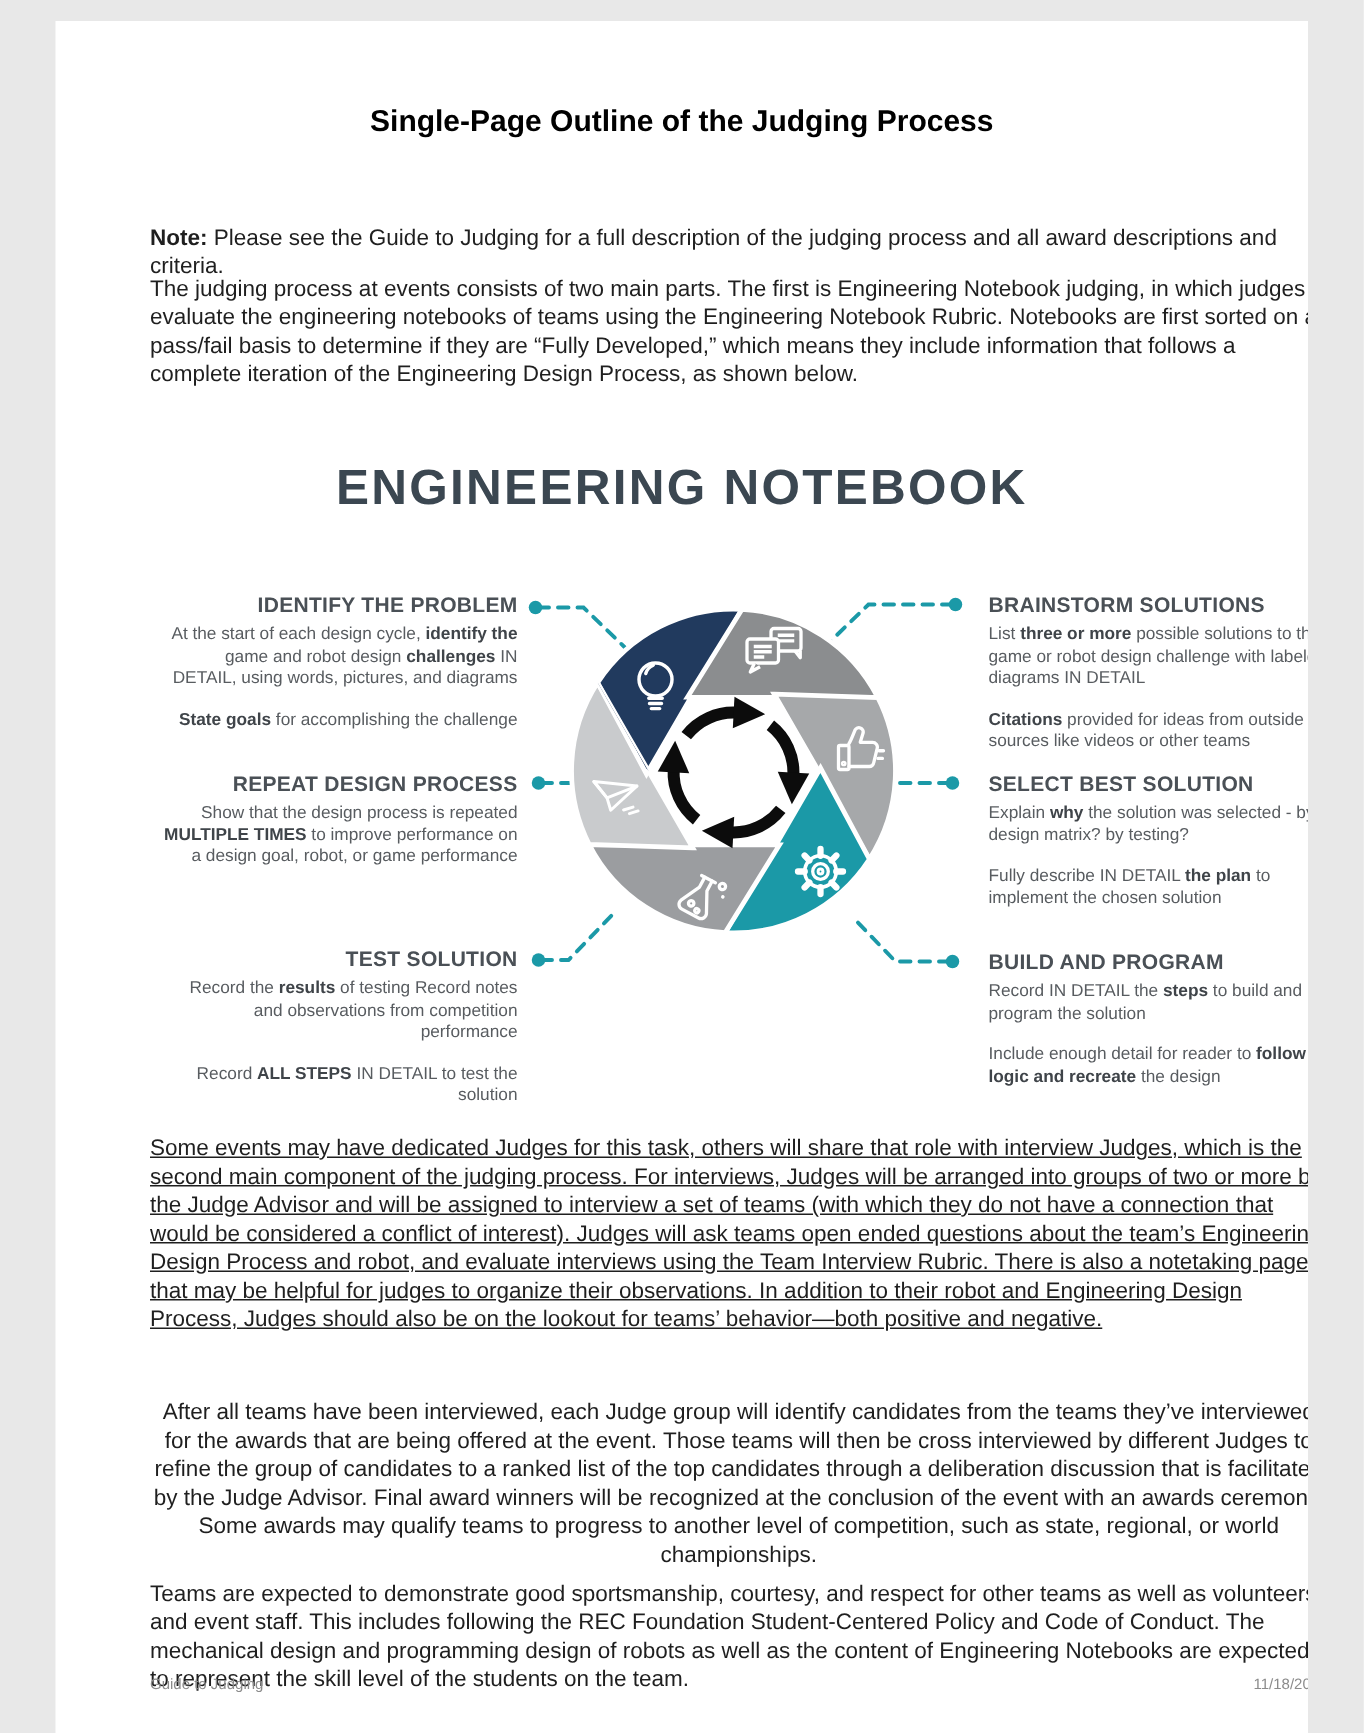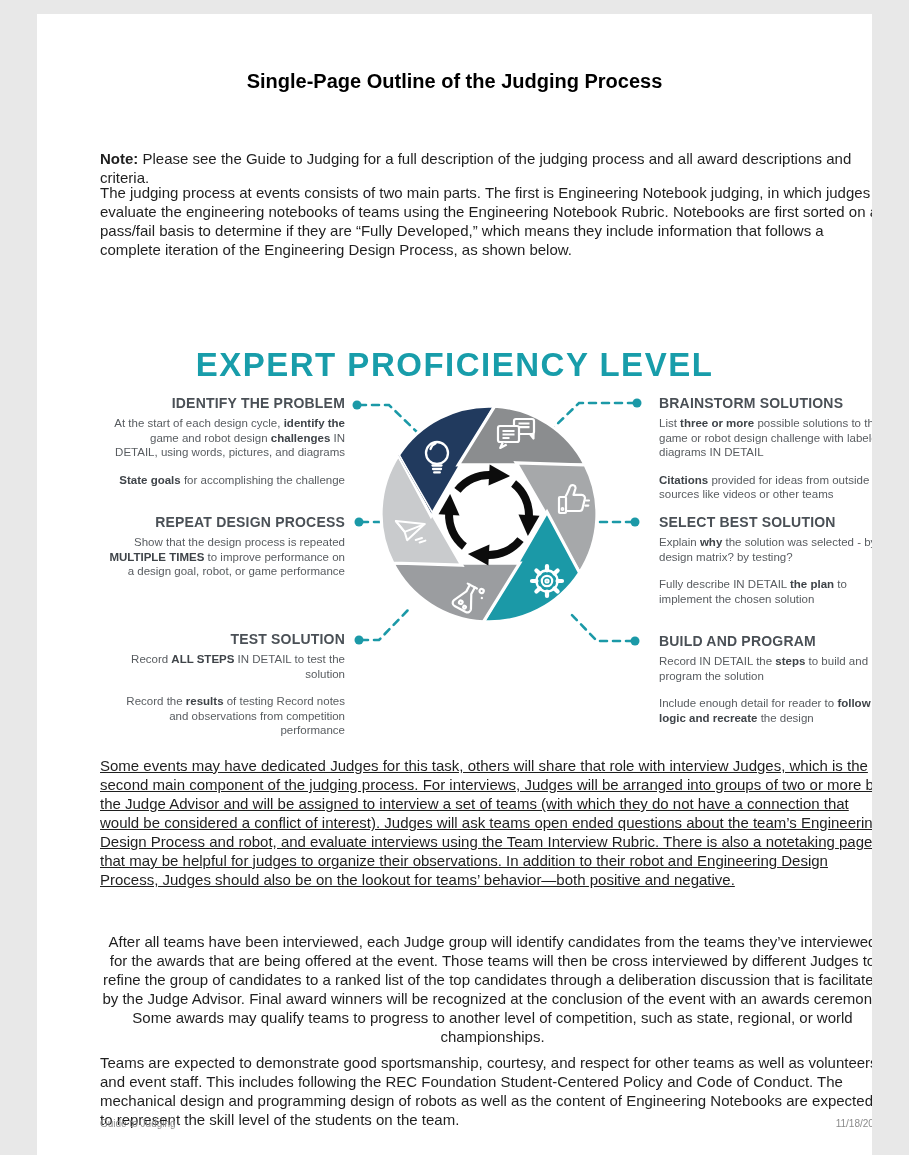--- a/index.html
+++ b/index.html
@@ -55,21 +55,21 @@
 </head>
 <body>
 
 <div class="page">
 
   <div class="doc-title">Single-Page Outline of the Judging Process</div>
 
   <p class="para" id="para-note"><b>Note:</b><span> Please see the Guide to Judging for a full description of the judging process and all award descriptions and criteria.</span></p>
   <p class="para" id="para-intro">The judging process at events consists of two main parts. The first is Engineering Notebook judging, in which judges evaluate the engineering notebooks of teams using the Engineering Notebook Rubric. Notebooks are first sorted on a pass/fail basis to determine if they are “Fully Developed,” which means they include information that follows a complete iteration of the Engineering Design Process, as shown below.</p>
 
-  <div class="ig-title" id="ig-title-2">EXPERT PROFICIENCY LEVEL</div>
+  <div class="ig-title" id="ig-title-1">ENGINEERING NOTEBOOK</div>
 
   <svg class="diagram-svg" width="909" height="350" viewBox="0 370 909 350">
     <defs>
       <clipPath id="clip-blade5">
         <path d="M 424.8 551.2 L 355.8 549.0 A 108 108 0 0 1 361.4 441.2 Z"></path>
       </clipPath>
       <g id="cycle-arrow">
         <path d="M -31.5 -24.6 A 40 40 0 0 1 2.1 -39.9" fill="none" stroke="#0c0c0c" stroke-width="8"></path>
         <path d="M 21.1 -38.9 L 0.65 -50.5 L -0.45 -29.5 Z" fill="#0c0c0c"></path>
       </g>
@@ -157,22 +157,22 @@
     <h3>REPEAT DESIGN PROCESS</h3>
     <p><span>Show that the design process is repeated </span><b>MULTIPLE TIMES</b><span> to improve performance on a design goal, robot, or game performance</span></p>
   </div>
   <div class="ig-item ig-left" id="item-identify">
     <h3>IDENTIFY THE PROBLEM</h3>
     <p><span>At the start of each design cycle, </span><b>identify the</b><span> game and robot design </span><b>challenges</b><span> IN DETAIL, using words, pictures, and diagrams</span></p>
     <p><b>State goals</b><span> for accomplishing the challenge</span></p>
   </div>
   <div class="ig-item ig-left" id="item-test">
     <h3>TEST SOLUTION</h3>
+    <p><span>Record the </span><b>results</b><span> of testing Record notes and observations from competition performance</span></p>
     <p><span>Record </span><b>ALL STEPS</b><span> IN DETAIL to test the solution</span></p>
-    <p><span>Record the </span><b>results</b><span> of testing Record notes and observations from competition performance</span></p>
   </div>
 
   <div class="ig-item ig-right" id="item-brainstorm">
     <h3>BRAINSTORM SOLUTIONS</h3>
     <p><span>List </span><b>three or more</b><span> possible solutions to the game or robot design challenge with labeled diagrams IN DETAIL</span></p>
     <p><b>Citations</b><span> provided for ideas from outside sources like videos or other teams</span></p>
   </div>
   <div class="ig-item ig-right" id="item-select">
     <h3>SELECT BEST SOLUTION</h3>
     <p><span>Explain </span><b>why</b><span> the solution was selected - by design matrix?  by testing?</span></p>

